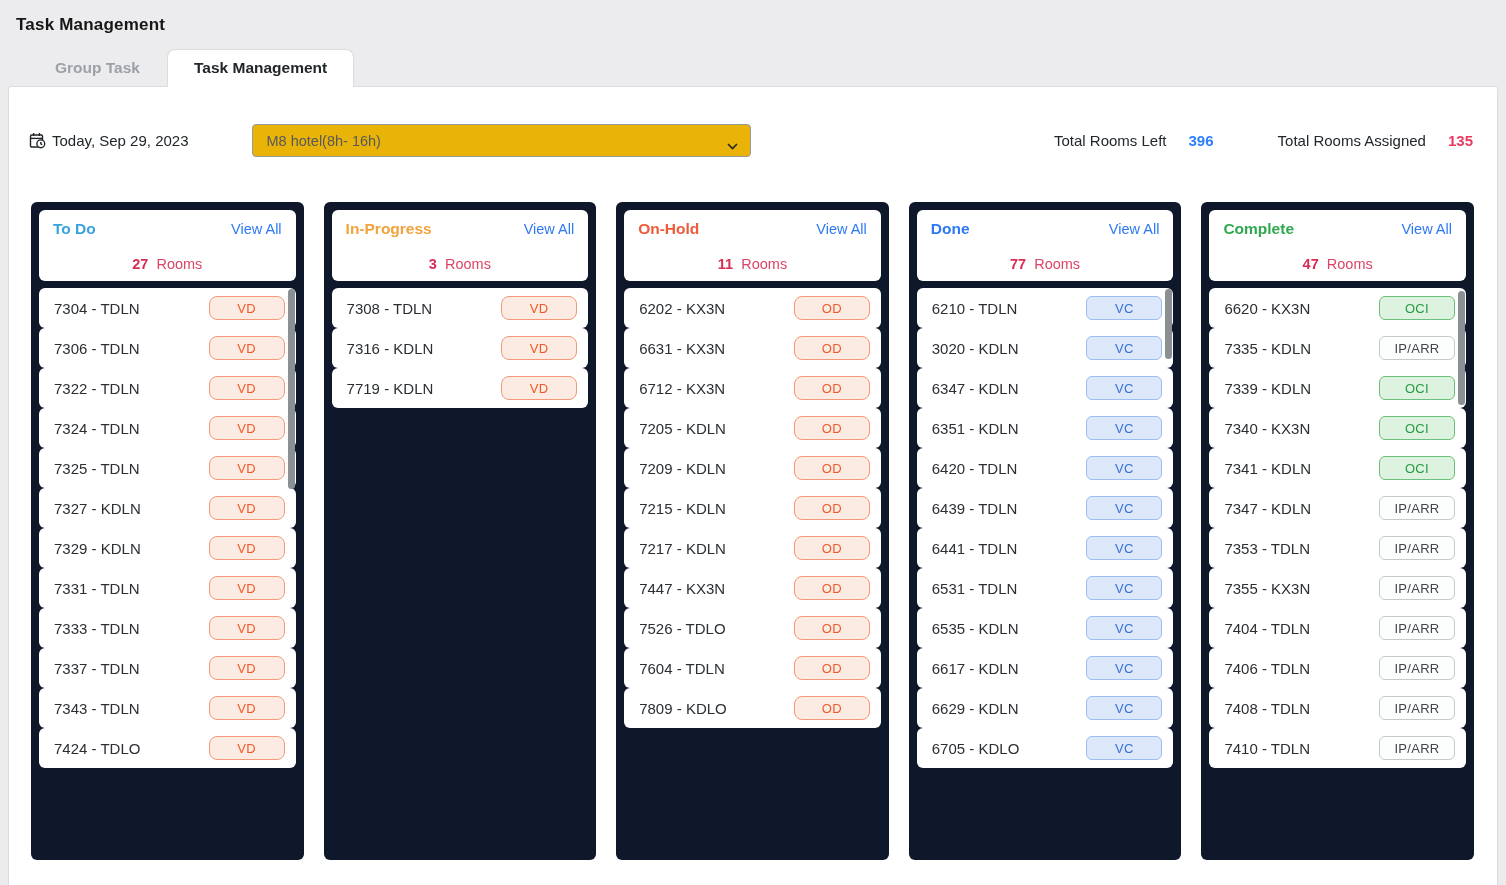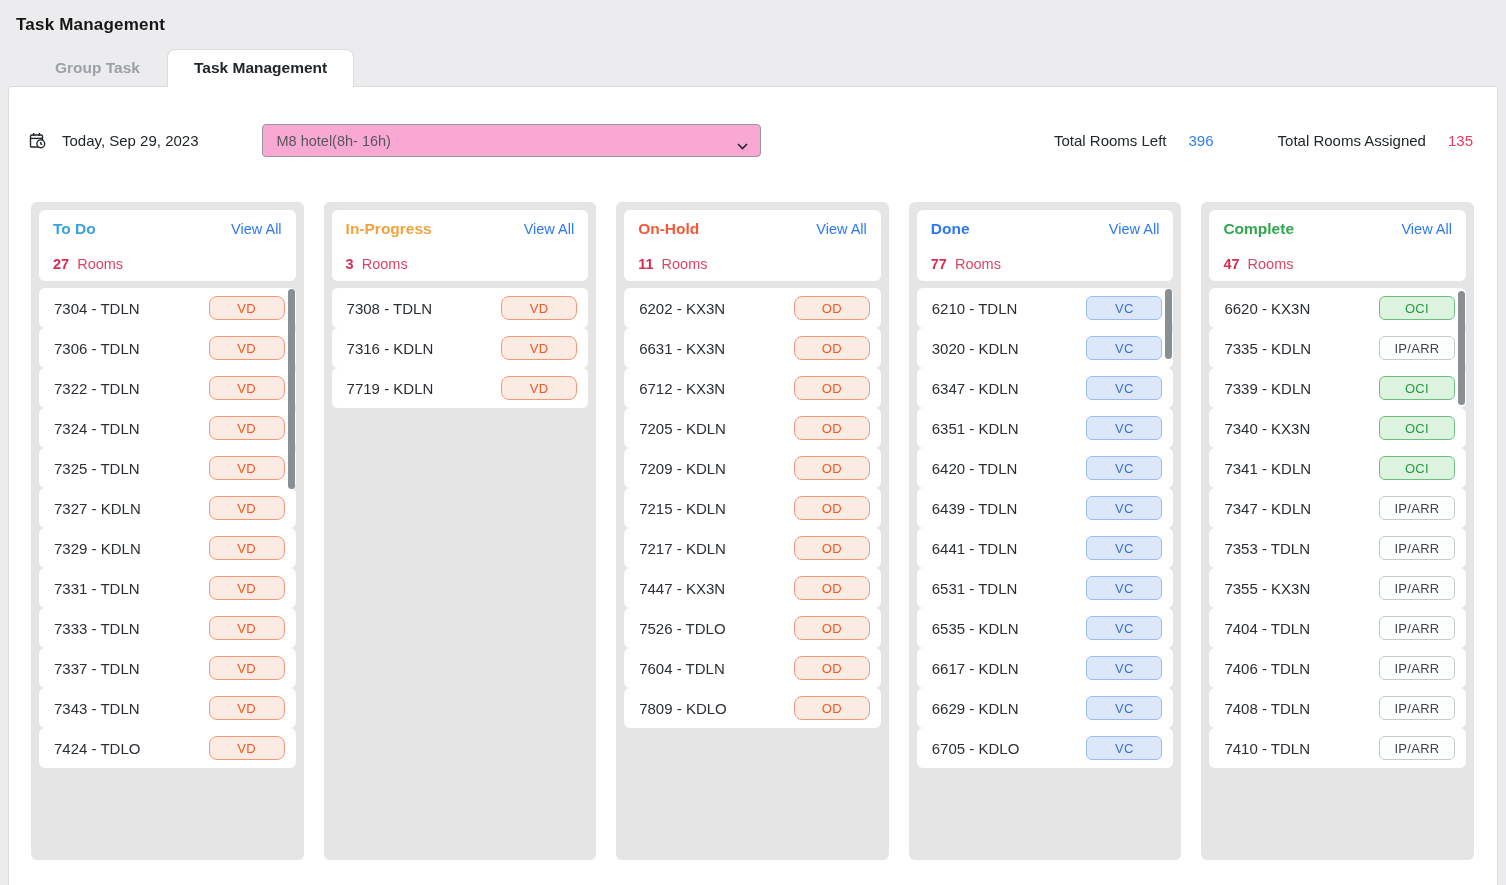--- a/index.html
+++ b/index.html
@@ -13,37 +13,37 @@
   .tab { padding:9px 26px; font-size:15.5px; font-weight:700; color:#9ba1a6;
     border:1px solid transparent; border-bottom:none; border-radius:8px 8px 0 0; cursor:pointer; }
   .tab.active { background:#fff; color:#21272a; border-color:#dcdcdc; margin-bottom:-1px; padding-bottom:10px; }
 
   
   .panel { position:relative; z-index:1; margin:0 8px; background:#fff;
     border:1px solid #dcdcdc; border-radius:3px; height:810px; }
 
   
   .toolbar { display:flex; align-items:center; padding:37px 24px 0 20px; }
-  .date-group { display:flex; align-items:center; gap:16px; font-size:15px; color:#21272a; }
+  .date-group { display:flex; align-items:center; gap:6px; font-size:15px; color:#21272a; }
   .date-group svg { display:block; }
   .shift-select { position:relative; margin-left:63px; width:499px; height:33px;
-    border:1px solid #969a9e; border-radius:4px; background:#f9a8d4; display:flex; align-items:center;
+    border:1px solid #969a9e; border-radius:4px; background:#eab308; display:flex; align-items:center;
     padding:0 14px; font-size:14.5px; color:#55595d; cursor:pointer; }
   .shift-select .chev { position:absolute; right:12px; top:12px; }
   .toolbar-spacer { flex:1; }
   .stat { display:flex; align-items:center; font-size:15px; }
   .stat-label { color:#21272a; }
-  .stat-value { font-weight:400; margin-left:22px; }
+  .stat-value { font-weight:700; margin-left:22px; }
   .stat-value.blue { color:#2d7ff9; }
   .stat-value.red { color:#e93a5f; }
   .stat + .stat { margin-left:64px; }
 
   
   .board { display:flex; gap:20px; padding:45px 23px 0 22px; }
-  .column { flex:1; height:658px; background:#e5e5e5; border-radius:6px; padding:8px; display:flex; flex-direction:column; }
+  .column { flex:1; height:658px; background:#0f172a; border-radius:6px; padding:8px; display:flex; flex-direction:column;text-align:center; }
   .col-header { background:#fff; border-radius:6px; padding:10px 14px 9px; margin-bottom:7px; }
   .col-header-top { display:flex; justify-content:space-between; align-items:center; }
   .col-title { font-size:15.5px; font-weight:700; }
   .view-all { font-size:14.5px; color:#2d78f4; cursor:pointer; }
   .col-count { margin-top:18px; font-size:14.5px; color:#dd4465; }
   .col-count b { color:#d92c53; font-weight:700; margin-right:4px; }
   .col-list { position:relative; flex:1; display:flex; flex-direction:column; overflow:hidden; }
   .card { background:#fff; border-radius:6px; height:40px; flex:0 0 40px; display:flex;
     align-items:center; justify-content:space-between; padding:0 11px 0 15px; cursor:pointer; }
   .room { font-size:15px; color:#2b2f33; }

